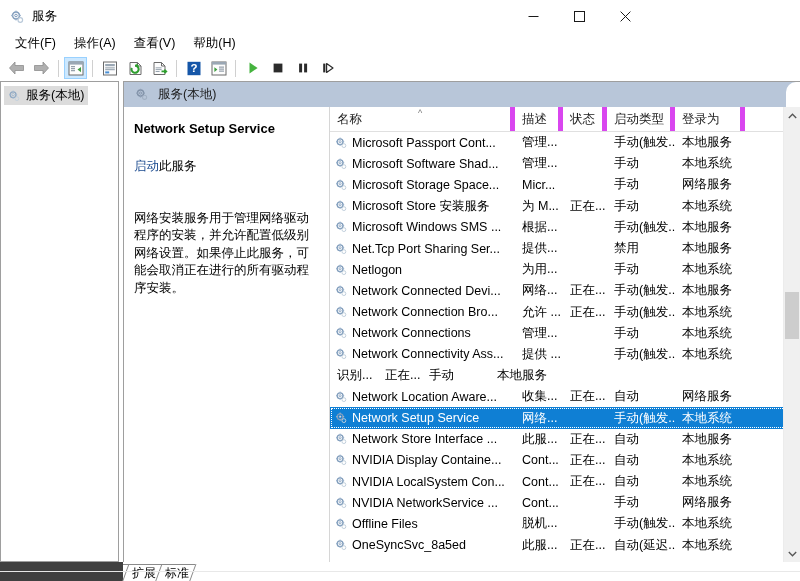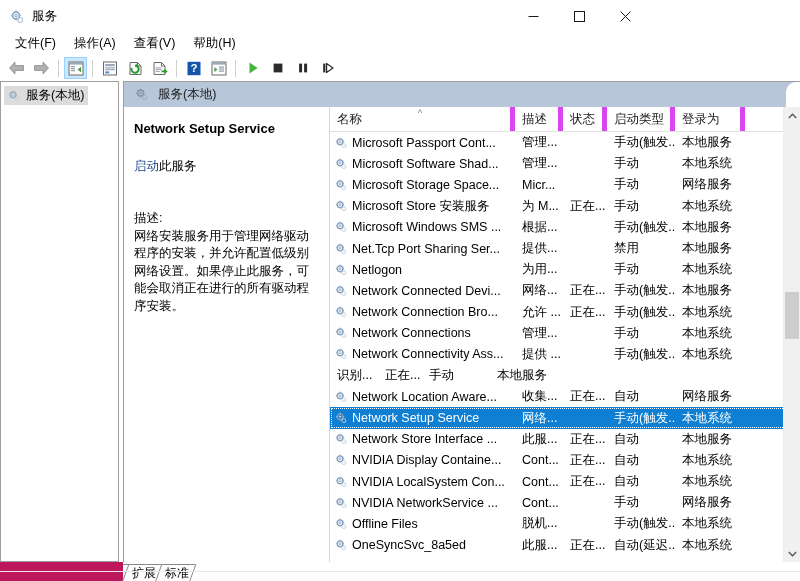--- a/index.html
+++ b/index.html
@@ -13,21 +13,21 @@
     font-family: "Liberation Sans", "DejaVu Sans", sans-serif;
     font-size: 12px;
     color: #000000;
     overflow: hidden;
     -webkit-font-smoothing: antialiased;
   }
   .app {
     position: relative;
     width: 648px;
     height: 581px;
-    background: #be185d;
+    background: #404040;
     box-sizing: border-box;
   }
 
   
   .titlebar {
     height: 32px;
     display: flex;
     align-items: center;
     background: #ffffff;
     position: relative;
@@ -585,21 +585,20 @@
         </span>
         <span class="pane-header-title">服务(本地)</span>
         <div class="pane-header-round"></div>
       </div>
 
       <div class="pane-body">
 
         <div class="detail">
           <div class="detail-title">Network Setup Service</div>
           <div class="detail-action"><a>启动</a><span>此服务</span></div>
-          <div class="detail-desc-label">描述:</div>
           <div class="detail-desc-text">网络安装服务用于管理网络驱动程序的安装，并允许配置低级别网络设置。如果停止此服务，可能会取消正在进行的所有驱动程序安装。</div>
         </div>
 
         <div class="listview">
 
           <div class="lv-header">
             <div class="lv-th" style="width:185px">
               <span>名称</span>
               <span class="sort-arrow">^</span>
             </div>

